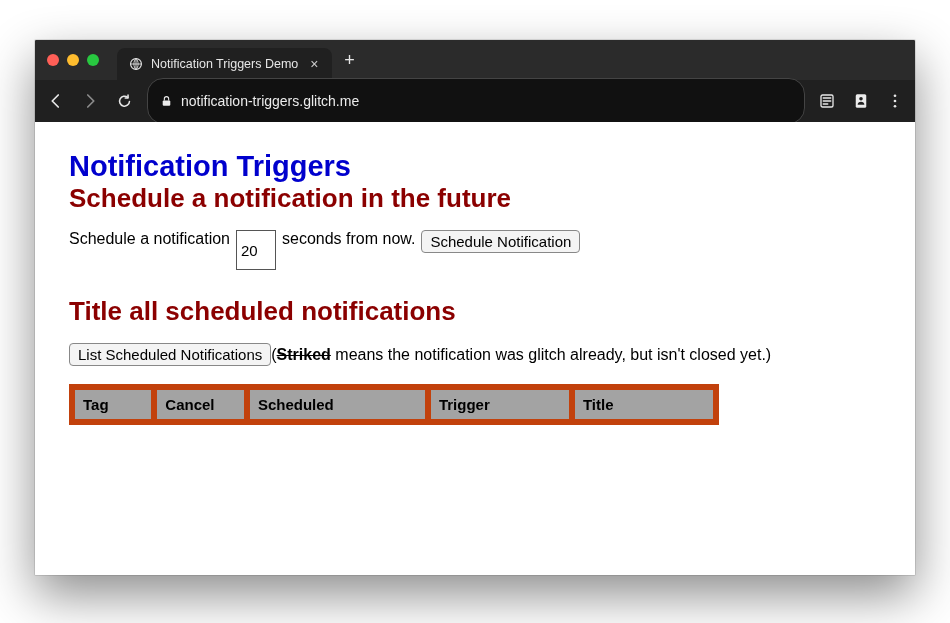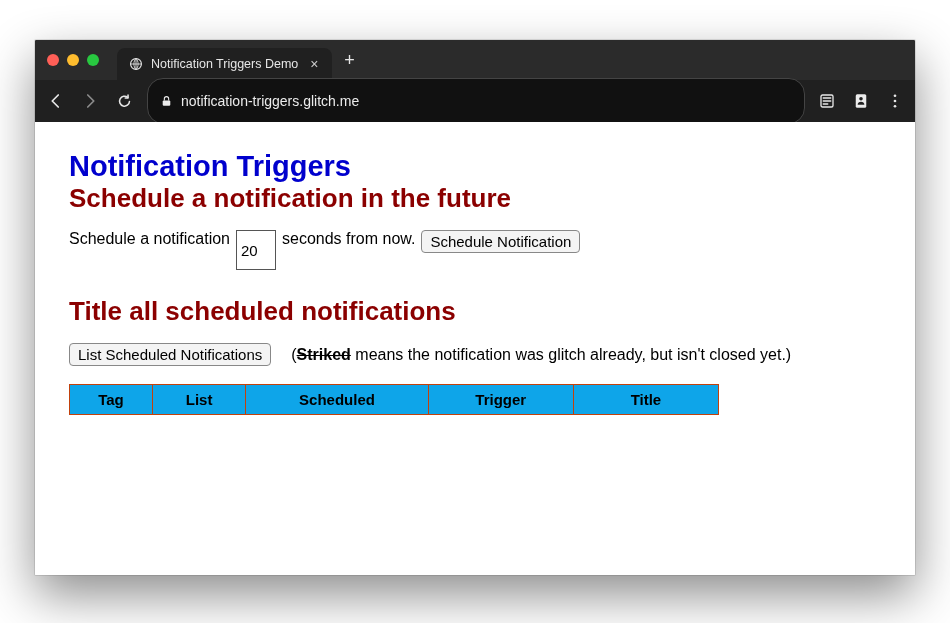--- a/index.html
+++ b/index.html
@@ -128,35 +128,35 @@
       padding: 2px 8px;
       border: 1px solid #888;
       border-radius: 4px;
       background: #f4f4f4;
       cursor: pointer;
     }
     .list-row {
       font-size: 16px;
       display: flex;
       align-items: center;
-      gap: 20px;
+      gap: 0;
       margin-bottom: 18px;
     }
     .striked { text-decoration: line-through; font-weight: bold; }
     table.sched {
       border-collapse: collapse;
       font-size: 15px;
       width: 650px;
     }
     table.sched th {
-      text-align: center;
+      text-align: left;
       font-weight: 700;
       padding: 6px 8px;
-      border: 1px solid #c2410c;
-      background: #0ea5e9;
+      border: 6px solid #c2410c;
+      background: #a3a3a3;
     }
     svg { display: block; }
   </style>
 </head>
 <body>
 
 <div class="window">
 
   <div class="titlebar">
     <div class="traffic-lights">
@@ -243,21 +243,21 @@
       <button class="btn">List Scheduled Notifications</button>
       <span>
         <span>(</span><span class="striked">Striked</span><span> means the notification was glitch already, but isn't closed yet.)</span>
       </span>
     </div>
 
     <table class="sched">
       <thead>
         <tr>
           <th style="width:80px">Tag</th>
-          <th style="width:90px">List</th>
+          <th style="width:90px">Cancel</th>
           <th style="width:176px">Scheduled</th>
           <th style="width:140px">Trigger</th>
           <th style="width:140px">Title</th>
         </tr>
       </thead>
       <tbody></tbody>
     </table>
   </div>
 
 </div>

